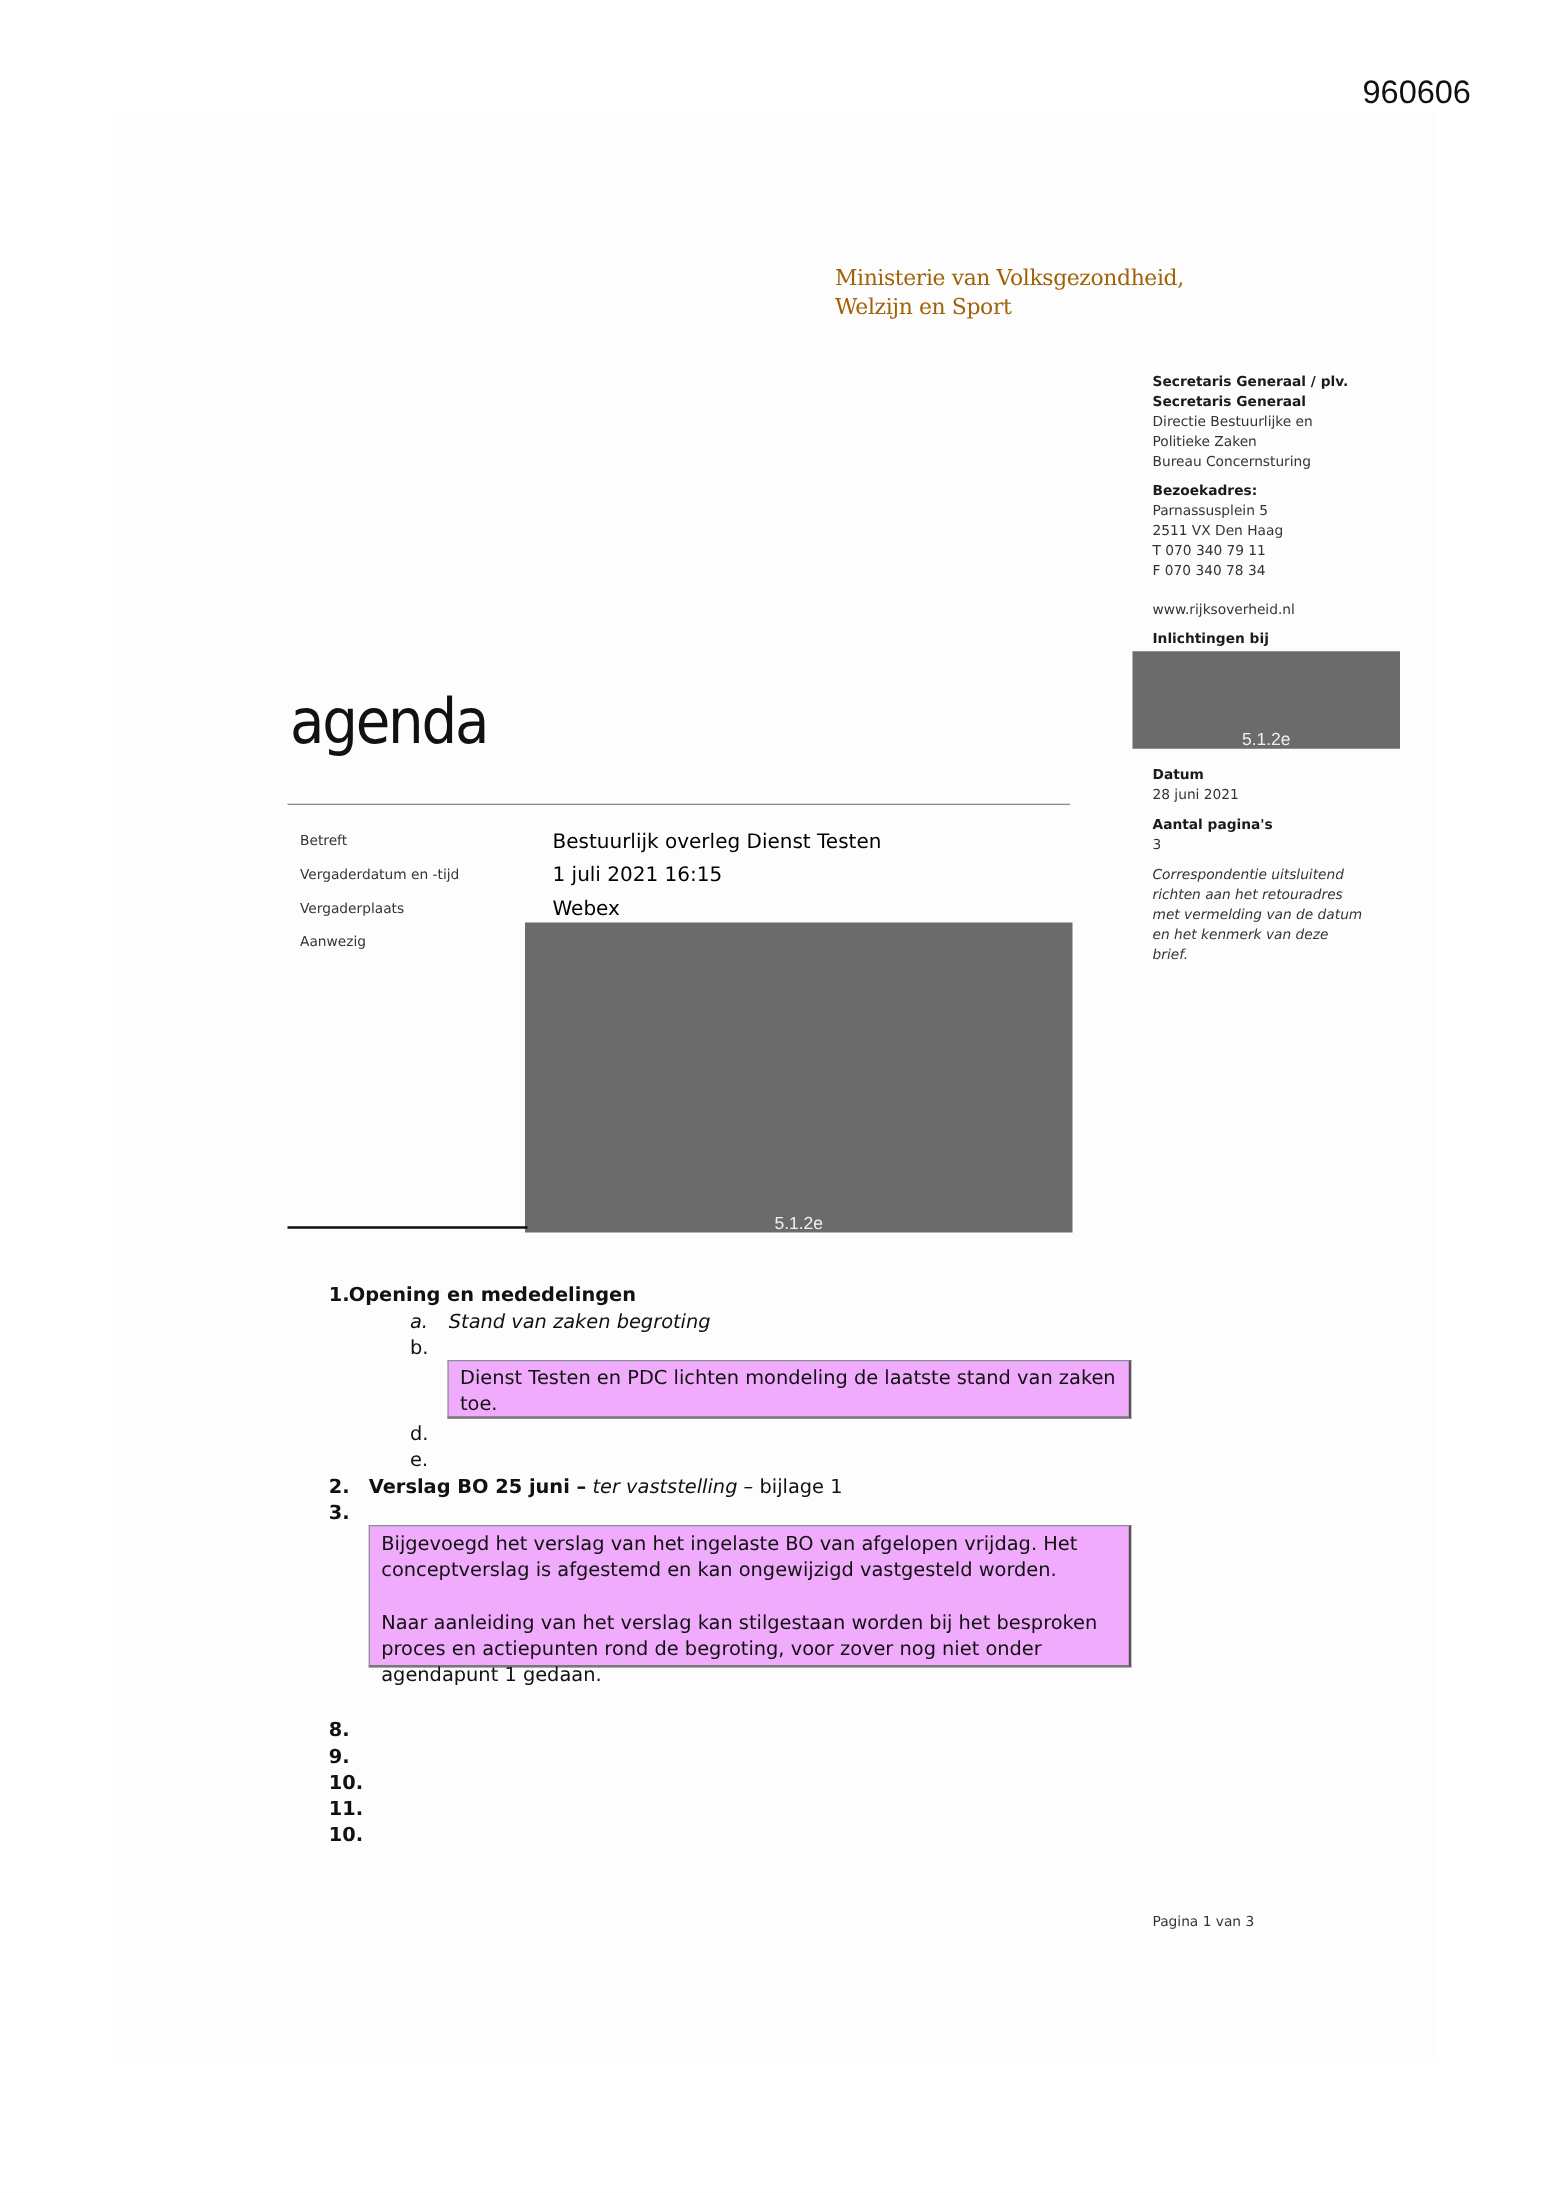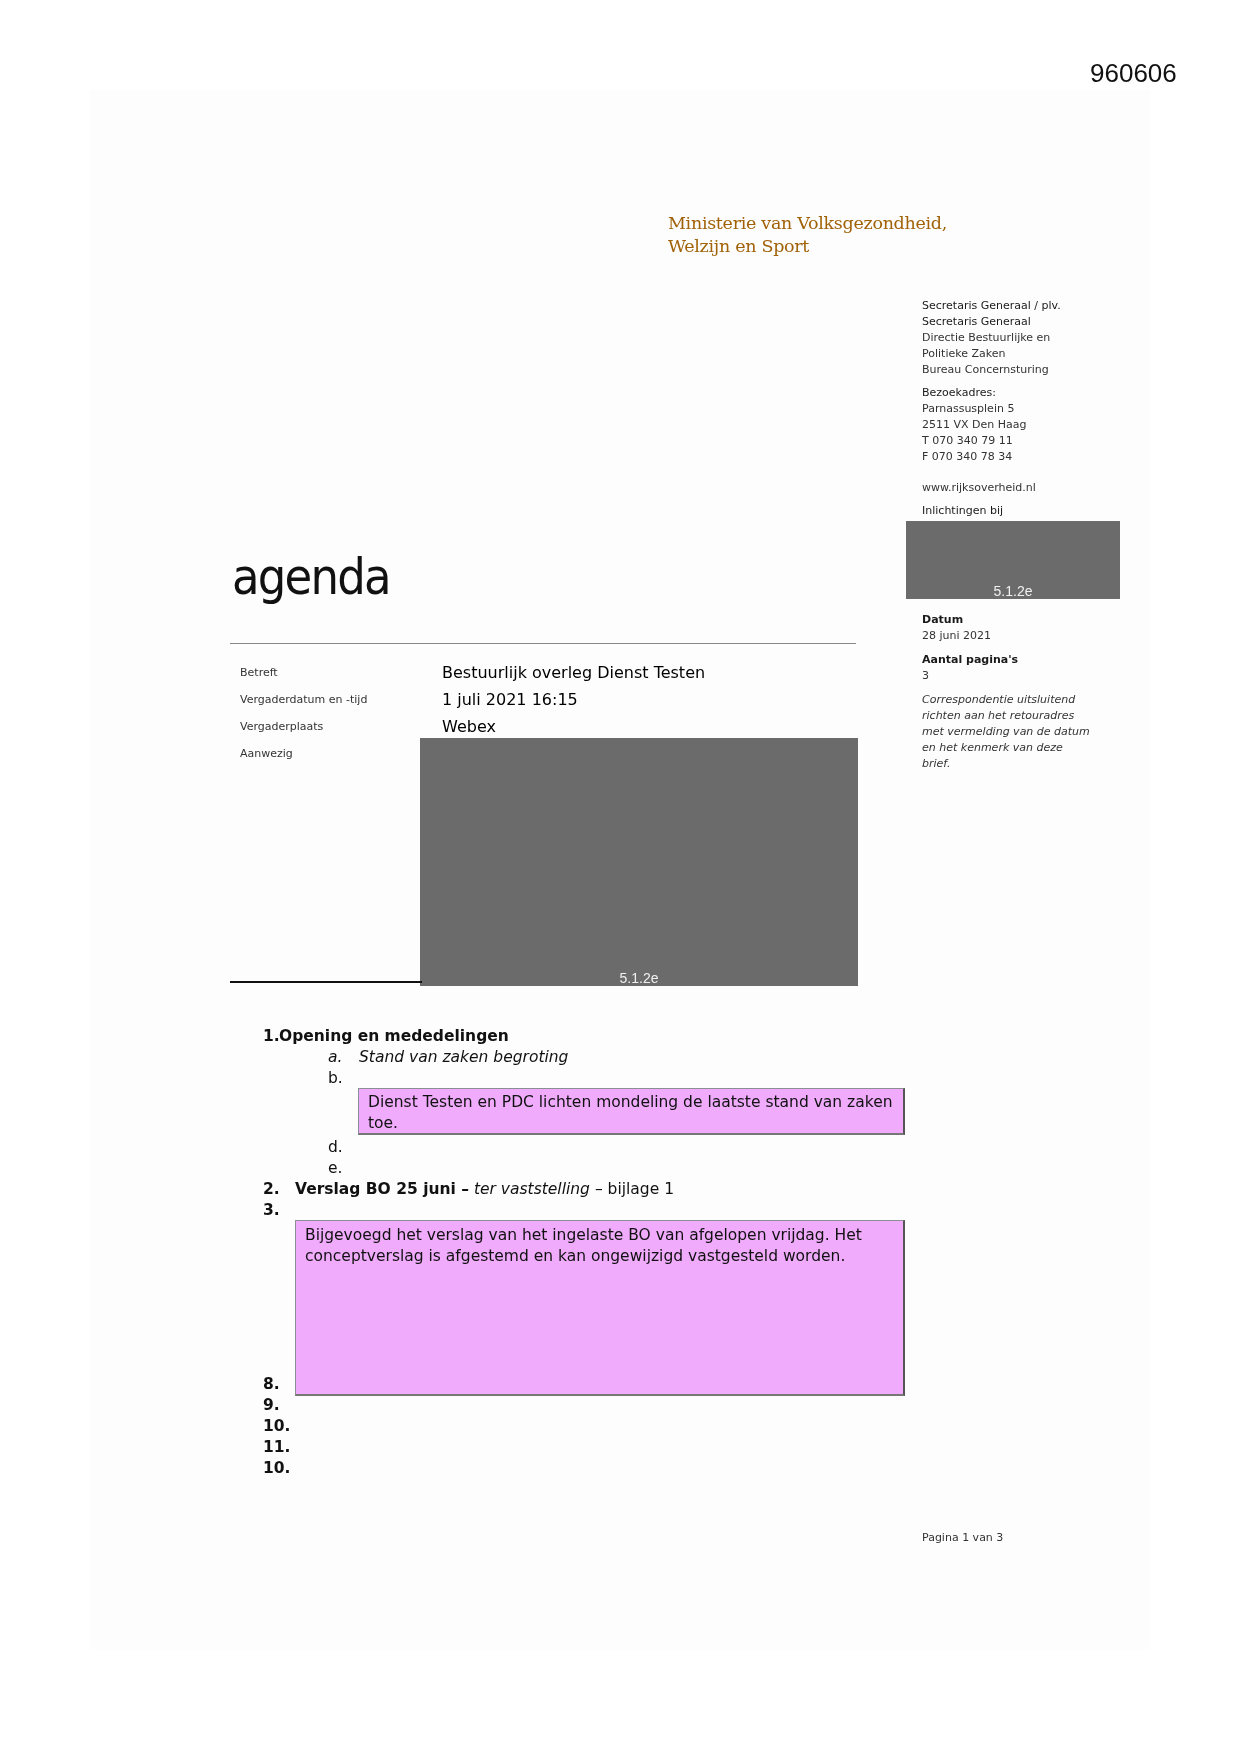--- a/index.html
+++ b/index.html
@@ -10,21 +10,21 @@
       color: #1a1a1a;
     }
     .page {
       position: absolute; left: 90px; top: 90px; width: 1060px; height: 1560px;
       background: #fdfdfd;
     }
     .abs { position: absolute; white-space: nowrap; }
     .docnum { font-family: "Liberation Sans", sans-serif; font-size: 26px; color: #111; left: 1090px; top: 58px; }
     .ministry { font-family: "DejaVu Serif", serif; font-size: 17.5px; line-height: 23px; color: #a16207; left: 668px; top: 212px; letter-spacing: -0.3px; }
     .sidebar { left: 922px; top: 298px; font-size: 11px; line-height: 16px; color: #333; }
-    .sidebar .b { font-weight: normal; color: #1a1a1a; }
+    .sidebar .b { font-weight: bold; color: #1a1a1a; }
     .sidebar .gap { height: 7px; }
     .sidebar .gap2 { height: 15px; }
     .redact { position: absolute; background: #6b6b6b; color: #f0f0f0; font-family: "Liberation Sans", sans-serif; font-size: 14px; display: flex; align-items: flex-end; justify-content: center; }
     .side2 { left: 922px; top: 612px; font-size: 11px; line-height: 16px; color: #333; }
     .side2 .b { font-weight: bold; color: #1a1a1a; }
     .side2 .i { font-style: italic; }
     .side2 .gap { height: 8px; }
     .title { left: 232px; top: 548px; font-size: 50px; font-family: "DejaVu Sans", sans-serif; font-weight: normal; letter-spacing: -2px; color: #111; transform: scaleX(0.9); transform-origin: left top; }
     .hr { position: absolute; left: 230px; top: 643px; width: 626px; height: 1px; background: #888; }
     .hr2 { position: absolute; left: 230px; top: 981px; width: 192px; height: 2px; background: #111; }
@@ -127,23 +127,24 @@
 
 <div class="abs list bold" style="left:263px; top:1180px;">2.</div>
 <div class="abs list" style="left:295px; top:1180px;">
   <span class="bold">Verslag BO 25 juni –</span>
   <span class="ital">ter vaststelling</span>
   <span>– bijlage 1</span>
 </div>
 
 <div class="abs list bold" style="left:263px; top:1201px;">3.</div>
 
-<div class="bluebox" style="left:295px; top:1220px; width:610px; height:176px; white-space:normal; padding-top:4px;">
+<div class="bluebox" style="left:295px; top:1220px; width:610px; height:114px; white-space:normal; padding-top:4px;">
   <p>Bijgevoegd het verslag van het ingelaste BO van afgelopen vrijdag. Het conceptverslag is afgestemd en kan ongewijzigd vastgesteld worden.</p>
   <div class="pgap"></div>
+  <p>Naar aanleiding van het verslag kan stilgestaan worden bij het besproken proces en actiepunten rond de begroting, voor zover nog niet onder agendapunt 1 gedaan.</p>
 </div>
 
 <div class="abs list bold" style="left:263px; top:1375px;">8.</div>
 <div class="abs list bold" style="left:263px; top:1396px;">9.</div>
 <div class="abs list bold" style="left:263px; top:1417px;">10.</div>
 <div class="abs list bold" style="left:263px; top:1438px;">11.</div>
 <div class="abs list bold" style="left:263px; top:1459px;">10.</div>
 
 <div class="abs footer">Pagina 1 van 3</div>
 

